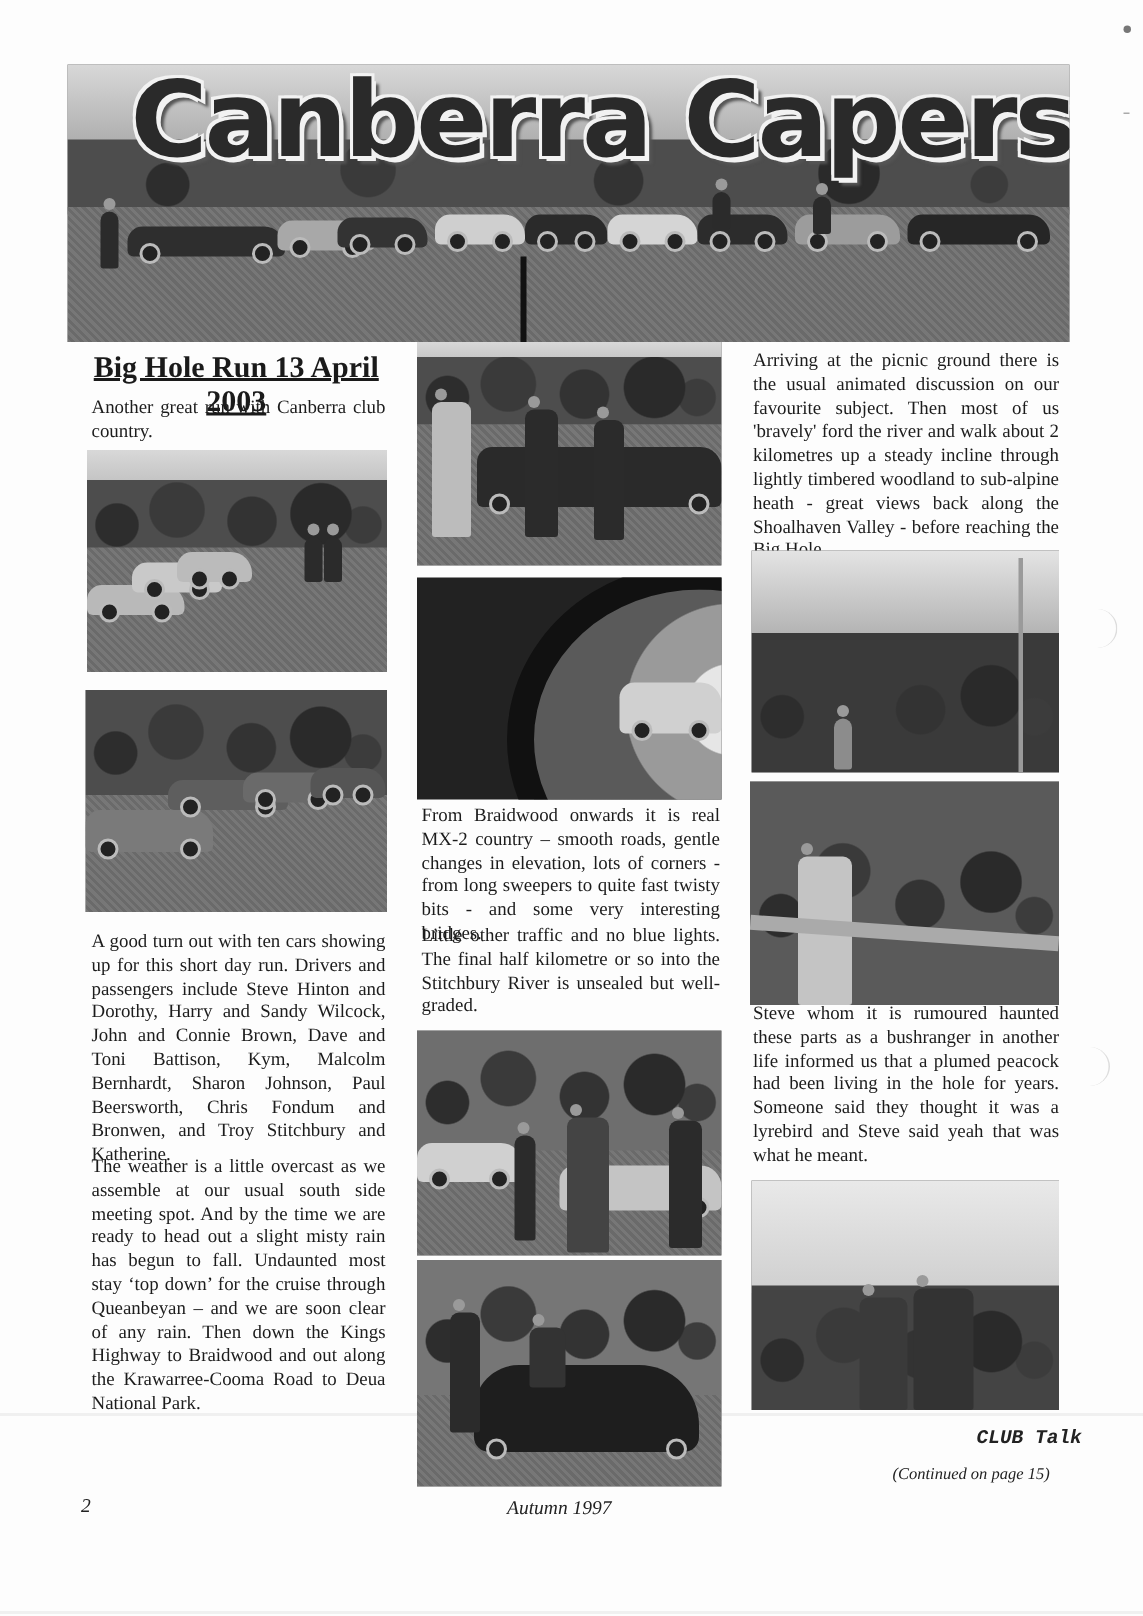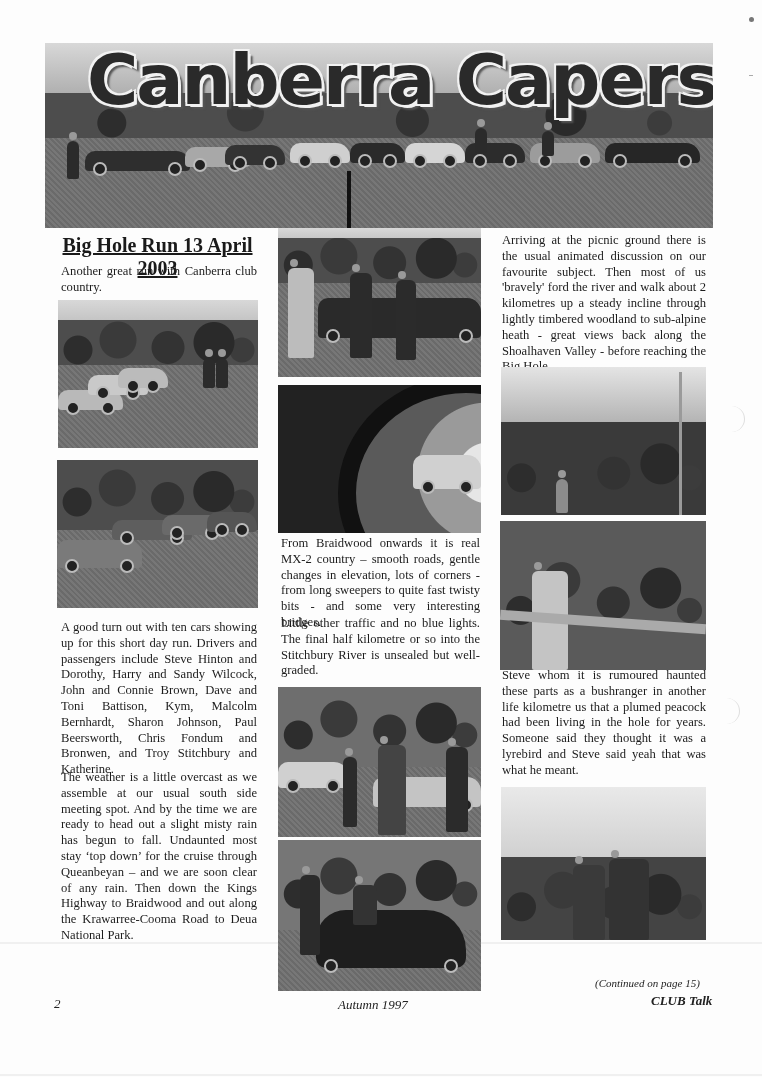--- a/index.html
+++ b/index.html
@@ -158,25 +158,25 @@
   <div class="person" style="left:55px; top:112px; height:34px; width:12px; background:#8c8c8c;"></div>
   <div style="position:absolute; left:178px; top:5px; width:3px; height:143px; background:#9a9a9a;"></div>
 </div>
 
 <div class="photo" style="left:500px; top:521px; width:206px; height:149px; background:#505050;">
   <div class="trees" style="top:0; height:149px; background-color:#5a5a5a;"></div>
   <div class="person" style="left:32px; top:50px; height:99px; width:36px; background:#c4c4c4;"></div>
   <div style="position:absolute; left:0; top:96px; width:206px; height:10px; background:#aaa; transform:rotate(4deg);"></div>
 </div>
 
-<div class="col-text" style="left:502px; top:668px; width:204px;">Steve whom it is rumoured haunted these parts as a bushranger in another life kilometre us that a plumed peacock had been living in the hole for years. Someone said they thought it was a lyrebird and Steve said yeah that was what he meant.</div>
+<div class="col-text" style="left:502px; top:668px; width:204px;">Steve whom it is rumoured haunted these parts as a bushranger in another life informed us that a plumed peacock had been living in the hole for years. Someone said they thought it was a lyrebird and Steve said yeah that was what he meant.</div>
 
 <div class="photo" style="left:501px; top:787px; width:205px; height:153px;">
   <div class="sky" style="height:75px; background:linear-gradient(#e9e9e9,#cfcfcf);"></div>
   <div class="trees" style="top:70px; height:83px; background-color:#444;"></div>
   <div class="person" style="left:72px; top:78px; height:75px; width:32px; background:#3a3a3a;"></div>
   <div class="person" style="left:108px; top:72px; height:81px; width:40px; background:#333;"></div>
 </div>
 
 <div class="footer" style="left:595px; top:977px; font-size:11px;">(Continued on page 15)</div>
 <div class="footer" style="left:54px; top:996px; font-size:13px;">2</div>
 <div class="footer" style="left:338px; top:997px; font-size:13px;">Autumn 1997</div>
-<div class="footer" style="left:651px; top:993px; font-size:13px; font-weight:bold;">CLUB Talk</div>
+<div class="footer" style="left:651px; top:951px; font-size:13px; font-weight:bold;font-family:Liberation Mono, monospace;">CLUB Talk</div>
 
 </body></html>

